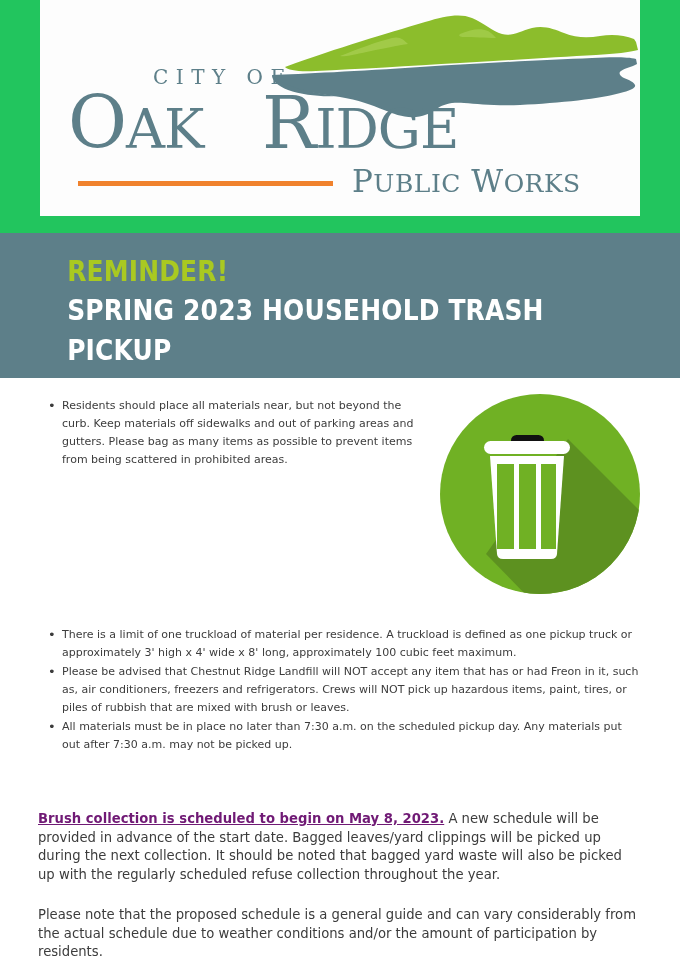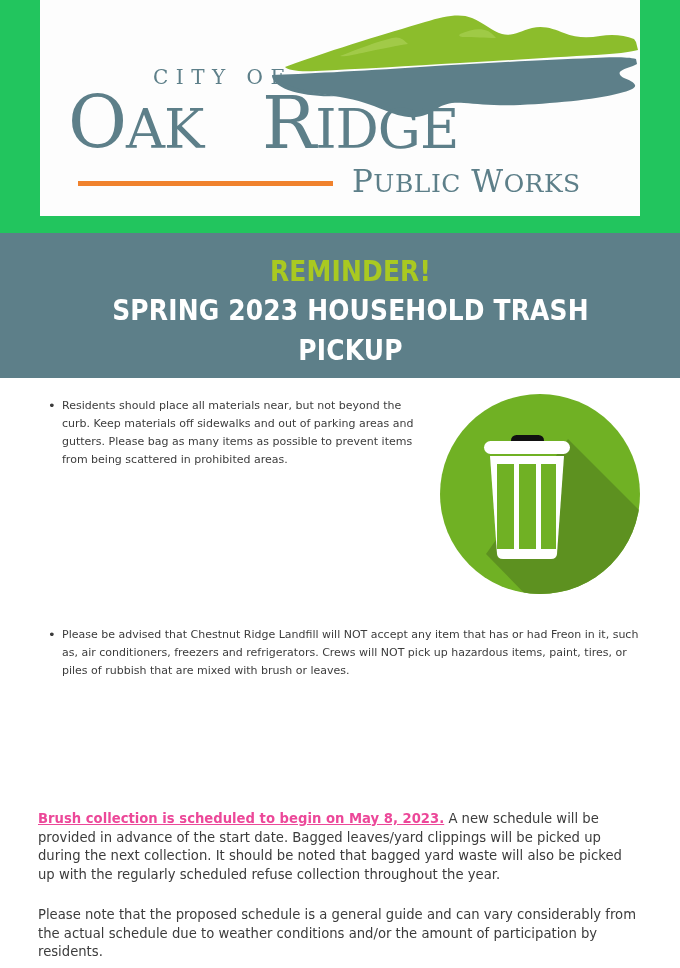--- a/index.html
+++ b/index.html
@@ -44,21 +44,20 @@
   
   .banner {
     position: absolute;
     left: 0;
     top: 233px;
     width: 680px;
     height: 145px;
     background: #5d7f89;
     box-sizing: border-box;
     padding-top: 19px;
-    text-align: center;
     padding-left: 21px;
   }
   .banner-reminder {
     font-family: "DejaVu Sans", "Liberation Sans", sans-serif;
     font-weight: bold;
     font-size: 29px;
     line-height: 38px;
     color: #a9c921;
     letter-spacing: 0.2px;
     transform: scaleX(0.86);
@@ -141,21 +140,21 @@
 
   .para-wide {
     font-size: 13.2px;
     line-height: 18.6px;
     color: #3c3c3c;
     margin: 0;
   }
   .underline-bold {
     font-weight: bold;
     text-decoration: underline;
-    color: #ec4899;
+    color: #701a75;
   }
 
   
   .trash-figure {
     position: absolute;
     left: 440px;
     top: 16px;
     width: 200px;
     height: 200px;
   }
@@ -237,21 +236,23 @@
       <path d="M50 62 L124 62 L117 160 Q116.5 165 111 165 L63 165 Q57.5 165 57 160 Z" fill="#ffffff"></path>
 
       <rect x="57" y="70" width="17" height="85" fill="#70b124"></rect>
       <rect x="79" y="70" width="17" height="85" fill="#70b124"></rect>
       <rect x="101" y="70" width="15" height="85" fill="#70b124"></rect>
     </svg>
   </div>
 
   <div class="wide-block" id="bullets-wide-wrap">
     <ul class="bullets-wide">
+      <li>There is a limit of one truckload of material per residence. A truckload is defined as one pickup truck or approximately 3' high x 4' wide x 8' long, approximately 100 cubic feet maximum.</li>
       <li>Please be advised that Chestnut Ridge Landfill will NOT accept any item that has or had Freon in it, such as, air conditioners, freezers and refrigerators. Crews will NOT pick up hazardous items, paint, tires, or piles of rubbish that are mixed with brush or leaves.</li>
+      <li>All materials must be in place no later than 7:30 a.m. on the scheduled pickup day. Any materials put out after 7:30 a.m. may not be picked up.</li>
     </ul>
   </div>
 
   <div class="lower-block" id="para-brush-wrap">
     <p class="para-wide"><span class="underline-bold">Brush collection is scheduled to begin on May 8, 2023.</span><span> A new schedule will be provided in advance of the start date. Bagged leaves/yard clippings will be picked up during the next collection. It should be noted that bagged yard waste will also be picked up with the regularly scheduled refuse collection throughout the year.</span></p>
   </div>
 
   <div class="lower-block" id="para-note-wrap">
     <p class="para-wide">Please note that the proposed schedule is a general guide and can vary considerably from the actual schedule due to weather conditions and/or the amount of participation by residents.</p>
   </div>

